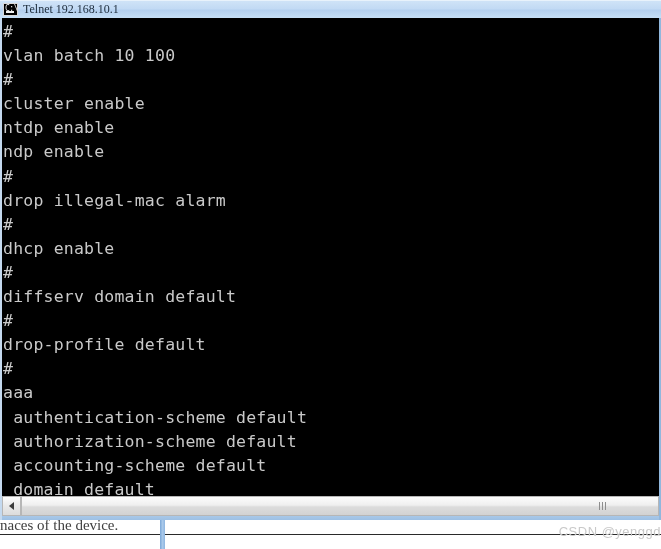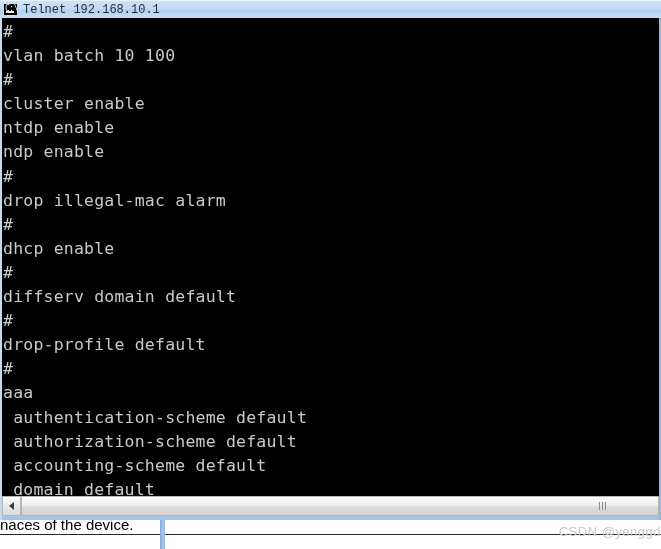--- a/index.html
+++ b/index.html
@@ -19,23 +19,23 @@
   #background-page {
     position: absolute;
     left: 0; top: 0;
     width: 661px; height: 549px;
     background: #ffffff;
   }
   #background-text {
     position: absolute;
     left: 0px;
     top: 519px;
-    font-family: Liberation Sans, sans-serif;
+    font-family: Liberation Serif, serif;
     font-size: 15px;
-    color: #000000;
+    color: #404040;
     white-space: nowrap;
     overflow: hidden;
     height: 14px;
     line-height: 12px;
   }
   #background-rule {
     position: absolute;
     left: 0px;
     top: 534px;
     width: 661px;
@@ -103,21 +103,21 @@
   }
   #title-icon .bar {
     position: absolute;
     left: 2px;
     bottom: 2px;
     width: 8px;
     height: 2px;
     background: #f0f0f0;
   }
   #title-text {
-    font-family: Liberation Mono, monospace;
+    font-family: Liberation Serif, serif;
     font-size: 12px;
     color: #1c2b3a;
     white-space: nowrap;
   }
 
   
   #terminal-outer {
     position: relative;
     height: 478px;
     background: #000000;

